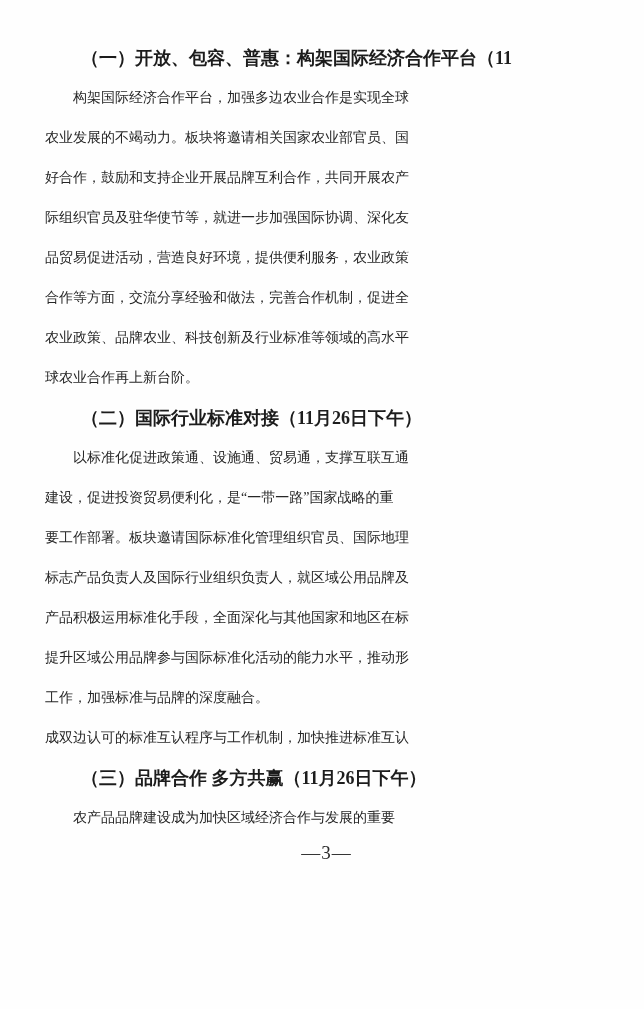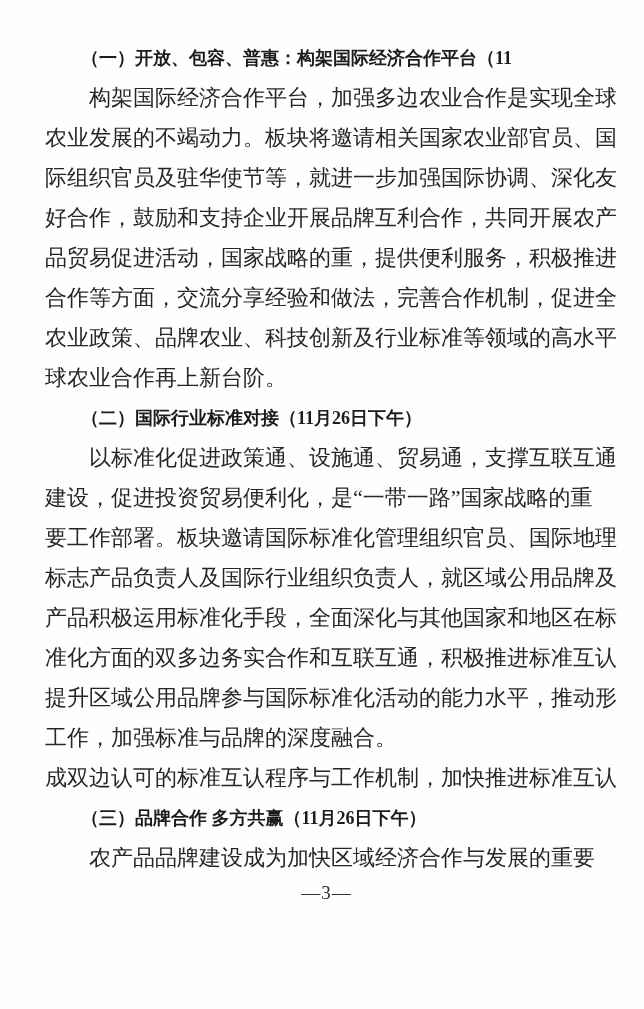--- a/index.html
+++ b/index.html
@@ -15,21 +15,21 @@
     overflow: hidden;
     font-family: "Liberation Serif", "DejaVu Serif", serif;
     color: #262626;
   }
   .content {
     padding: 38px 36px 0 45px;
   }
   .line {
     height: 40px;
     line-height: 40px;
-    font-size: 22px;
+    font-size: 14px;
     white-space: nowrap;
     letter-spacing: 0;
   }
   .heading {
     font-weight: 700;
     font-size: 18px;
     color: #1c1c1c;
   }
   .indent {
     text-indent: 2em;
@@ -45,34 +45,33 @@
 </style>
 </head>
 <body>
 
 <div class="page">
   <div class="content">
 
     <div class="line heading indent">（一）开放、包容、普惠：构架国际经济合作平台（11</div>
     <div class="line indent">构架国际经济合作平台，加强多边农业合作是实现全球</div>
     <div class="line">农业发展的不竭动力。板块将邀请相关国家农业部官员、国</div>
+    <div class="line">好合作，鼓励和支持企业开展品牌互利合作，共同开展农产</div>
     <div class="line">际组织官员及驻华使节等，就进一步加强国际协调、深化友</div>
-    <div class="line">好合作，鼓励和支持企业开展品牌互利合作，共同开展农产</div>
-    <div class="line">品贸易促进活动，国家战略的重，提供便利服务，积极推进</div>
+    <div class="line">品贸易促进活动，营造良好环境，提供便利服务，农业政策</div>
     <div class="line">合作等方面，交流分享经验和做法，完善合作机制，促进全</div>
     <div class="line">农业政策、品牌农业、科技创新及行业标准等领域的高水平</div>
     <div class="line">球农业合作再上新台阶。</div>
 
     <div class="line heading indent">（二）国际行业标准对接（11月26日下午）</div>
     <div class="line indent">以标准化促进政策通、设施通、贸易通，支撑互联互通</div>
     <div class="line">建设，促进投资贸易便利化，是“一带一路”国家战略的重</div>
     <div class="line">要工作部署。板块邀请国际标准化管理组织官员、国际地理</div>
     <div class="line">标志产品负责人及国际行业组织负责人，就区域公用品牌及</div>
     <div class="line">产品积极运用标准化手段，全面深化与其他国家和地区在标</div>
-    <div class="line">准化方面的双多边务实合作和互联互通，积极推进标准互认</div>
     <div class="line">提升区域公用品牌参与国际标准化活动的能力水平，推动形</div>
     <div class="line">工作，加强标准与品牌的深度融合。</div>
     <div class="line">成双边认可的标准互认程序与工作机制，加快推进标准互认</div>
 
     <div class="line heading indent">（三）品牌合作 多方共赢（11月26日下午）</div>
     <div class="line indent">农产品品牌建设成为加快区域经济合作与发展的重要</div>
 
     <div class="page-number">—3—</div>
   </div>
 </div>

